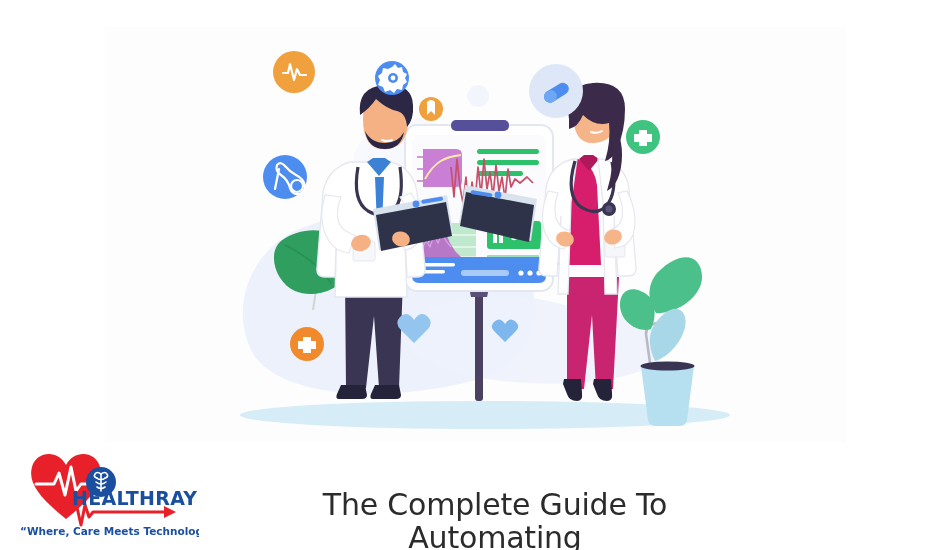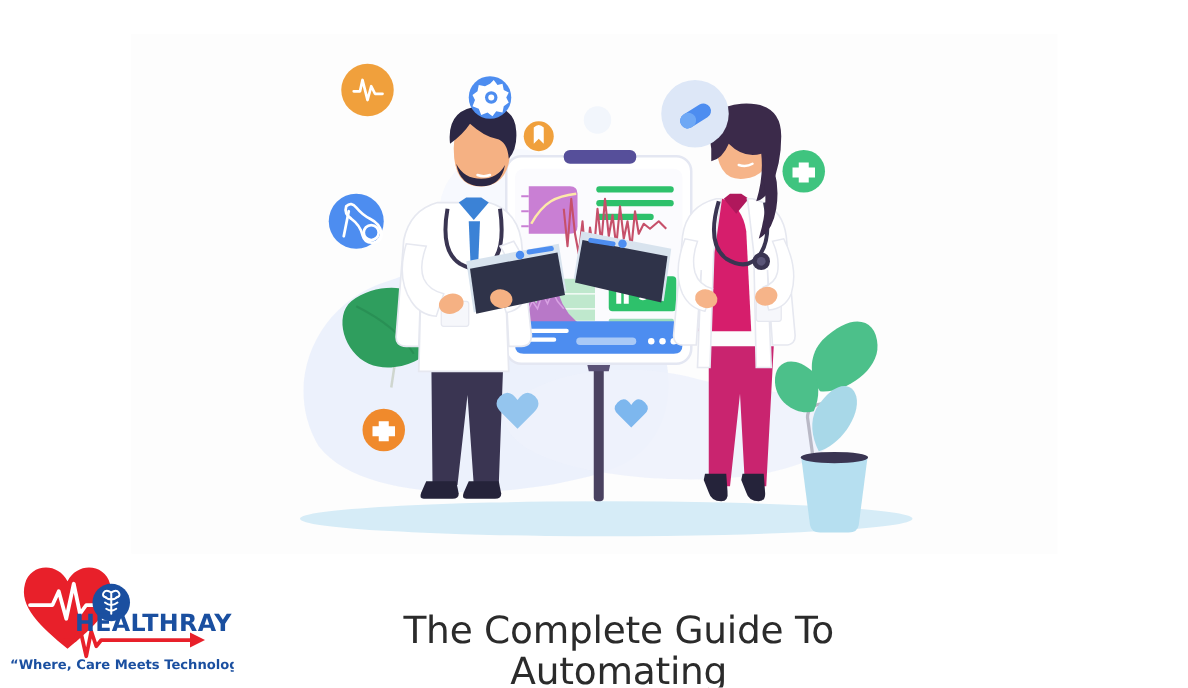--- a/index.html
+++ b/index.html
@@ -46,21 +46,21 @@
     line-height: 33px;
     font-weight: normal;
     color: #2b2b2b;
     letter-spacing: -0.2px;
   }
   #article-title .line { display:block; }
 
   
   #brand-logo {
     position: absolute;
-    left: 2px;
+    left: 14px;
     top: 443px;
     width: 185px;
     height: 100px;
   }
   #logo-svg { display:block; width:185px; height:100px; }
 </style>
 </head>
 <body>
 
 <div id="page">

